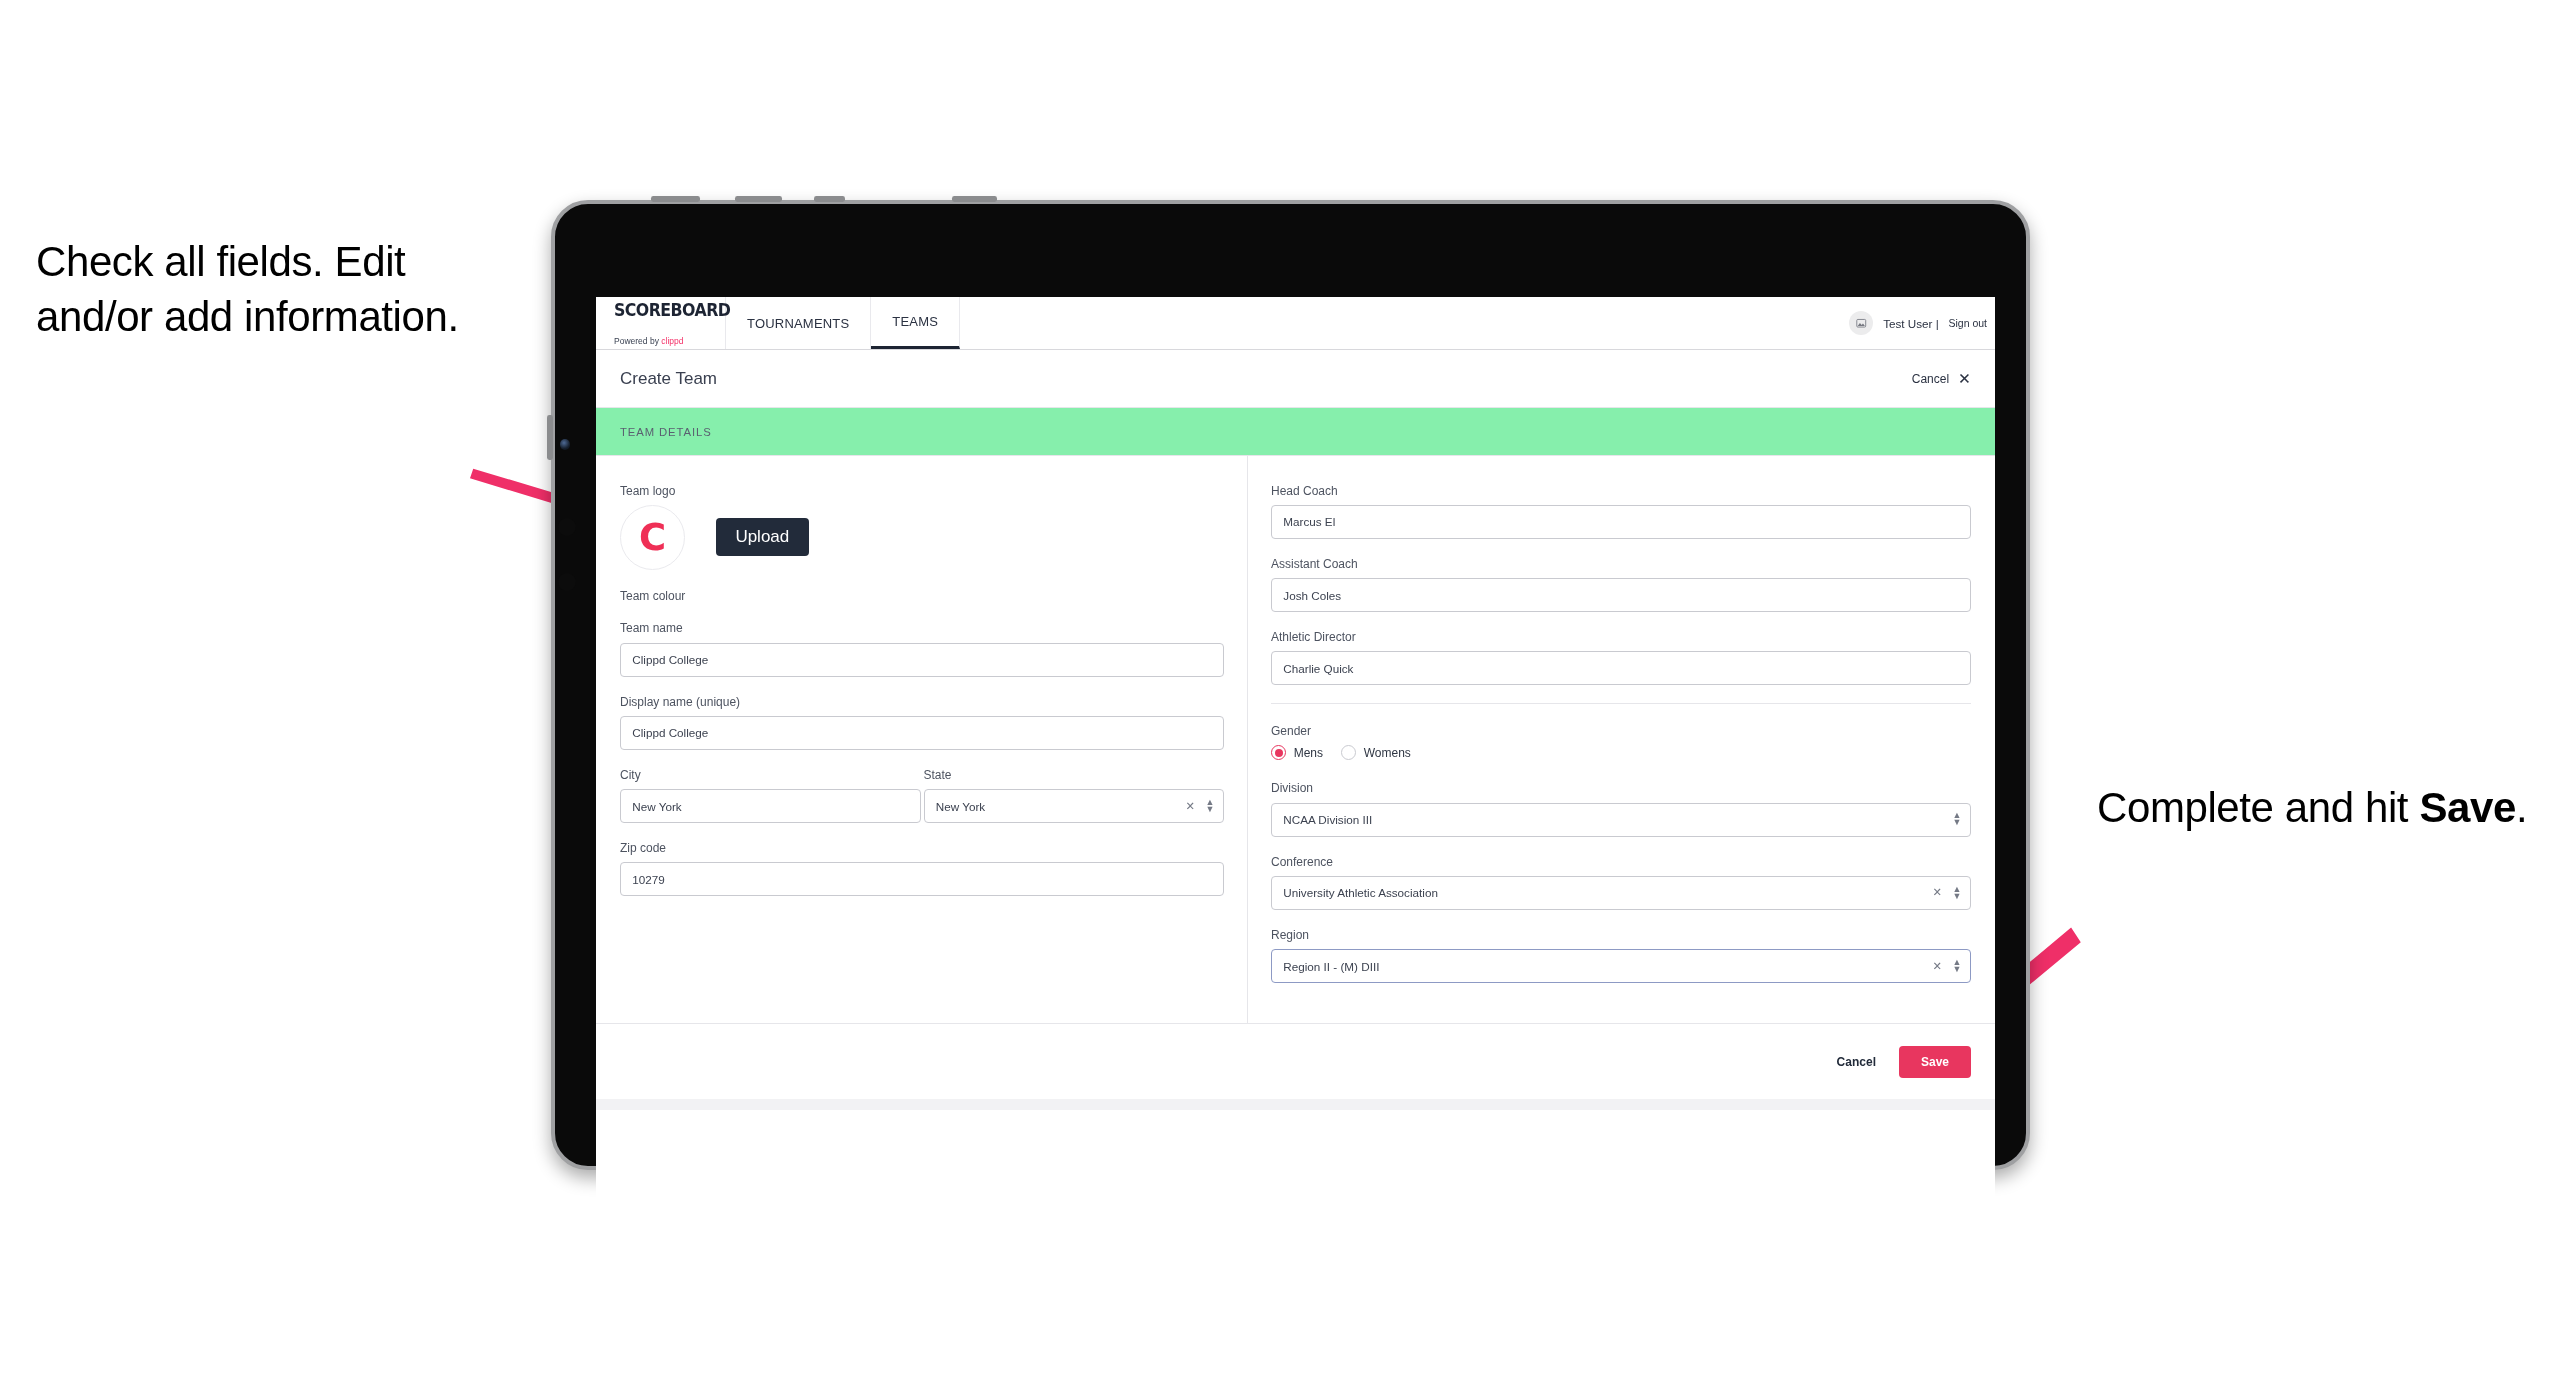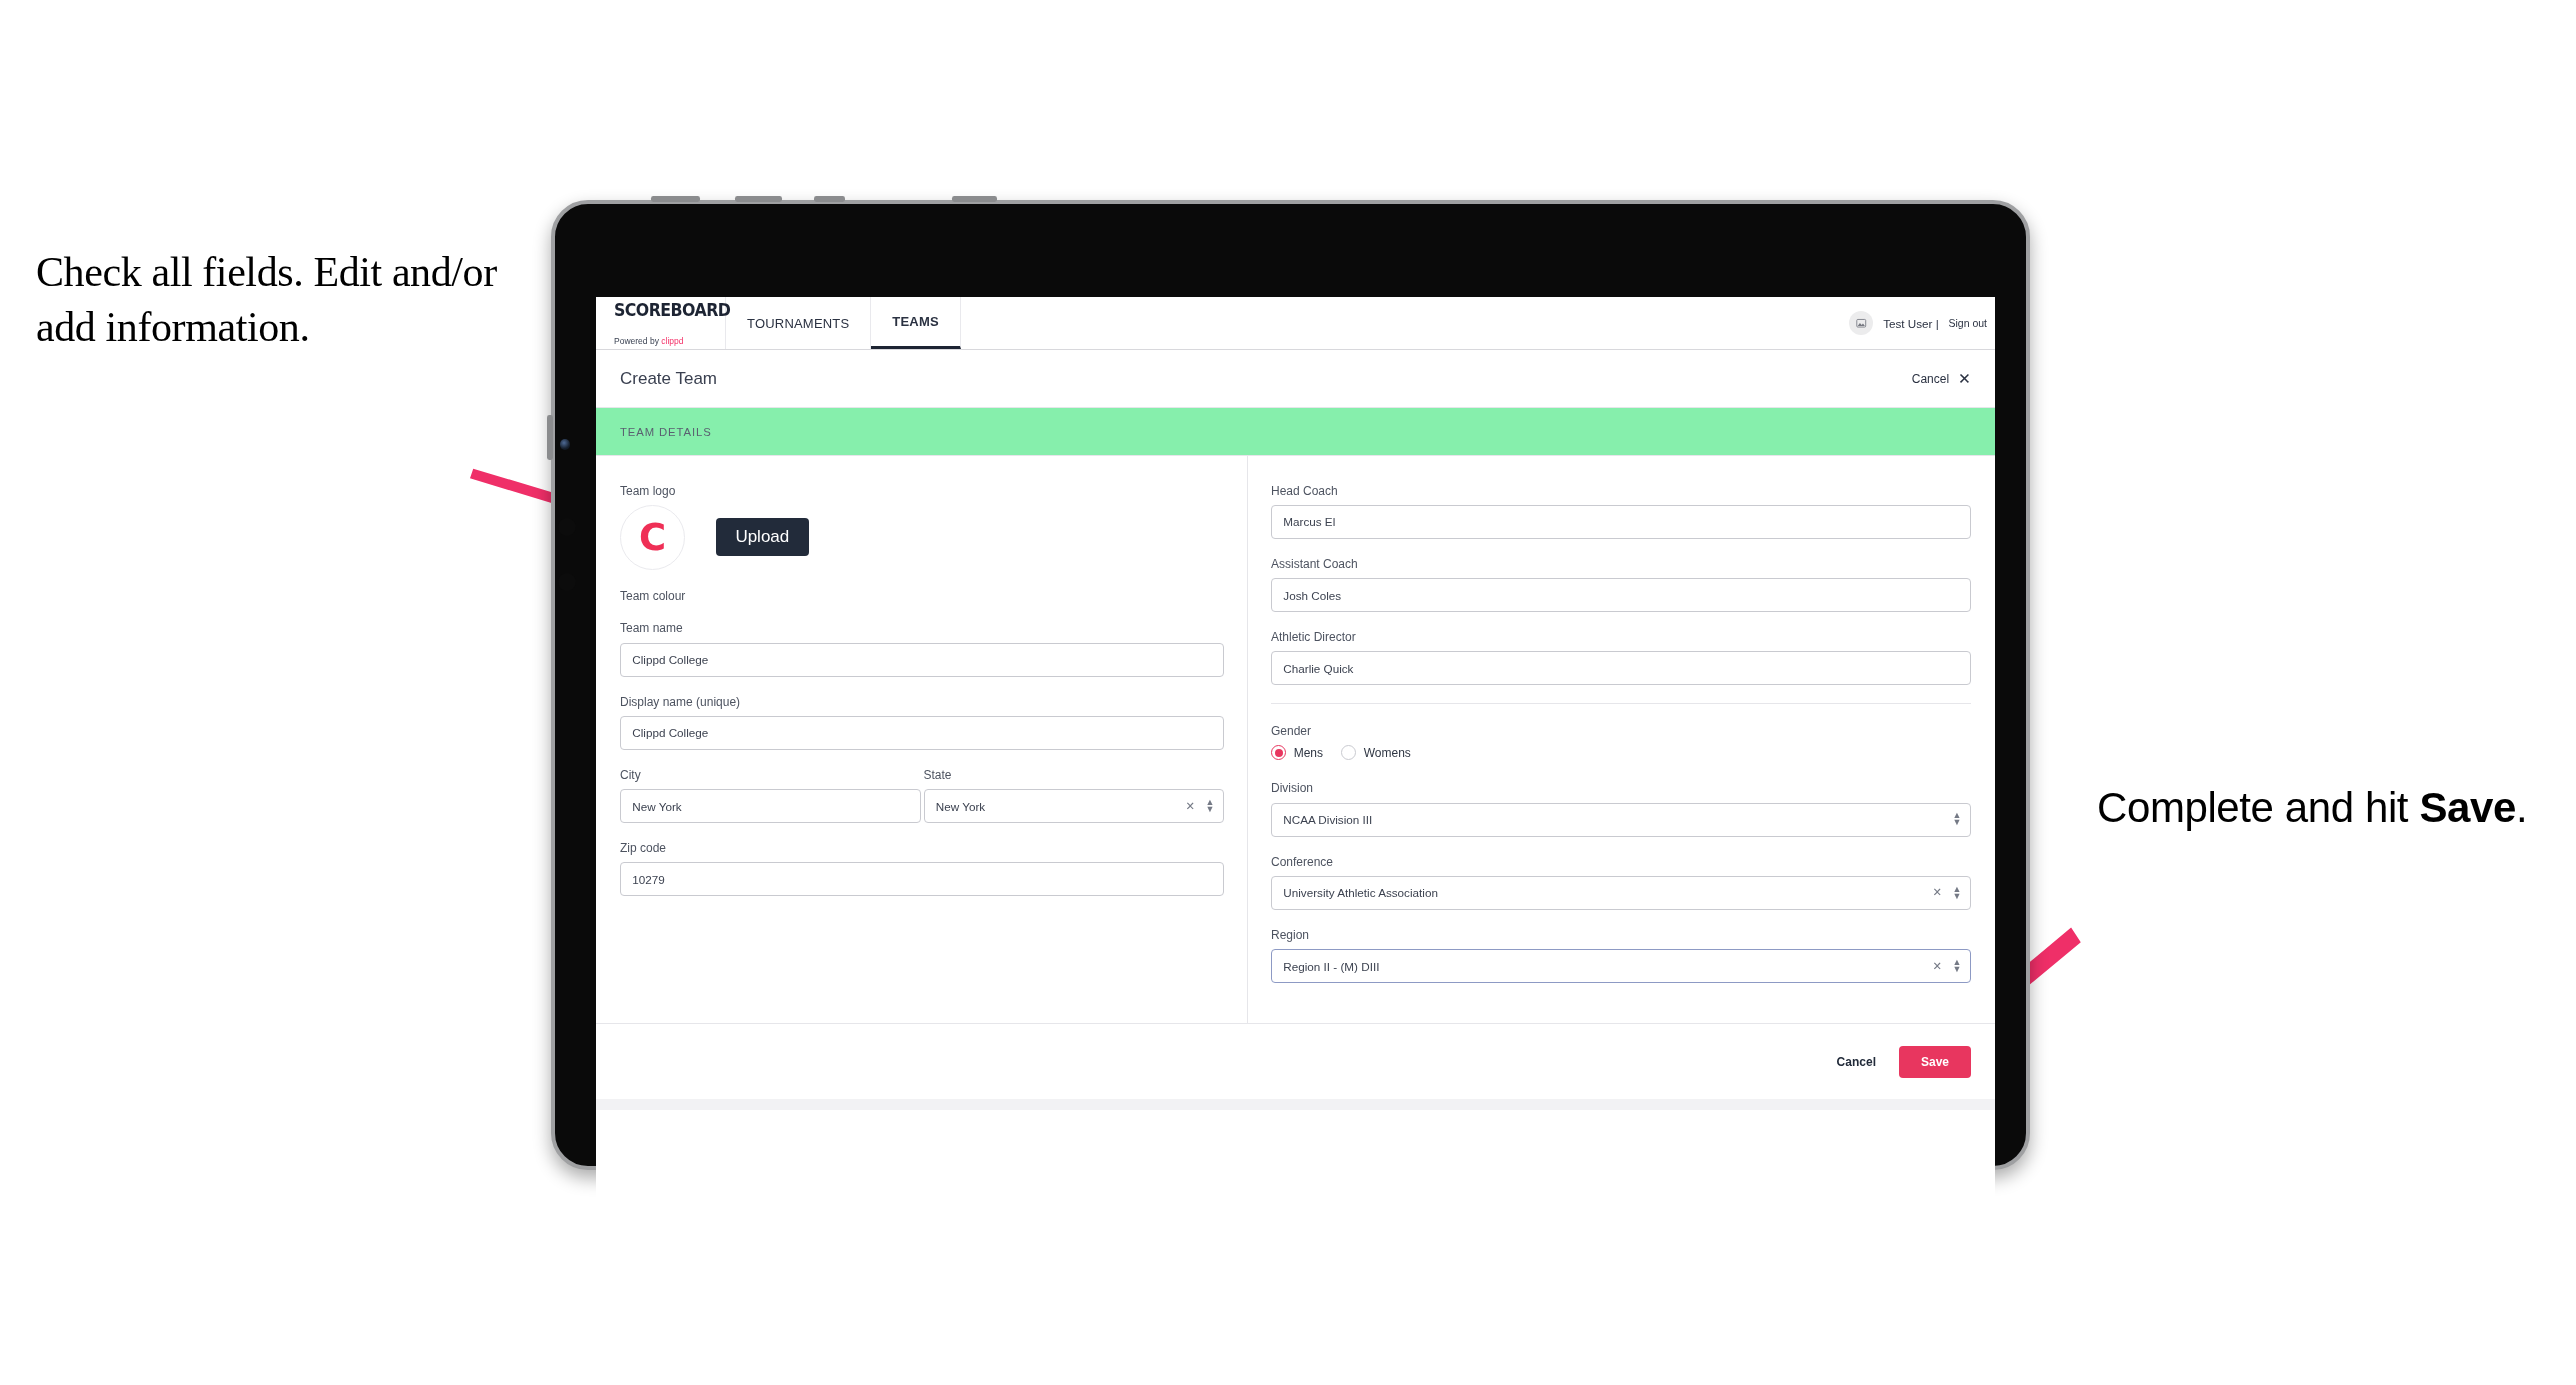--- a/index.html
+++ b/index.html
@@ -3,21 +3,21 @@
 <meta charset="utf-8">
 <style>
   html,body{margin:0;padding:0;}
   body{
     width:2576px;height:1386px;background:#ffffff;overflow:hidden;
     font-family:"Liberation Sans",sans-serif;position:relative;
   }
 
   
   .annot{position:absolute;color:#000;font-size:42px;line-height:1.32;letter-spacing:-0.4px;}
-  #annot-left{left:36px;top:245px;width:486px;font-family:Liberation Serif, serif;}
+  #annot-left{left:36px;top:234px;width:486px;}
   #annot-right{left:2097px;top:780px;width:438px;}
   .annot b{font-weight:700;}
 
   .arrow{position:absolute;overflow:visible;}
   #arrow-left{left:470px;top:454px;width:162px;height:73px;}
   #arrow-right{left:1945px;top:916px;width:194px;height:138px;}
 
   
   #tablet{
     position:absolute;left:551px;top:200px;width:1479px;height:970px;
@@ -48,21 +48,21 @@
   #navbar{height:52px;background:#fff;display:flex;align-items:stretch;
           border-bottom:0.8px solid #d8d8dc;position:relative;}
   #brand{width:130px;display:flex;flex-direction:column;justify-content:center;
           padding-left:18px;border-right:0.8px solid #e9e9ed;box-sizing:border-box;}
   #brand-title{font-size:17px;font-weight:700;letter-spacing:-0.6px;color:#1d2433;
                font-family:"DejaVu Sans",sans-serif;transform:scaleX(.93);transform-origin:left;}
   #brand-sub{font-size:8.5px;color:#3a4252;margin-top:16px;font-weight:400;}
   #brand-sub .pink{color:#f43168;}
   .navtab{display:flex;align-items:center;padding:0 21px;font-size:13px;color:#2b3242;
           letter-spacing:0.2px;border-right:0.8px solid #e9e9ed;cursor:pointer;}
-  .navtab.active{border-bottom:3.2px solid #1d2433;font-weight:700;}
+  .navtab.active{border-bottom:3.2px solid #1d2433;font-weight:400;}
   #nav-right{margin-left:auto;display:flex;align-items:center;padding-right:8px;gap:9.7px;}
   #avatar{width:24px;height:24px;border-radius:50%;background:#ececed;
           display:flex;align-items:center;justify-content:center;color:#767881;font-size:11.3px;}
   #user-name{font-size:11.7px;color:#2b3242;}
   #signout{font-size:10.5px;color:#2b3242;cursor:pointer;}
 
   
   #titlebar{height:57px;display:flex;align-items:center;padding:0 24px;
             border-bottom:0.8px solid #e6e6ea;background:#fff;}
   #page-title{font-size:17px;color:#3a4050;}

